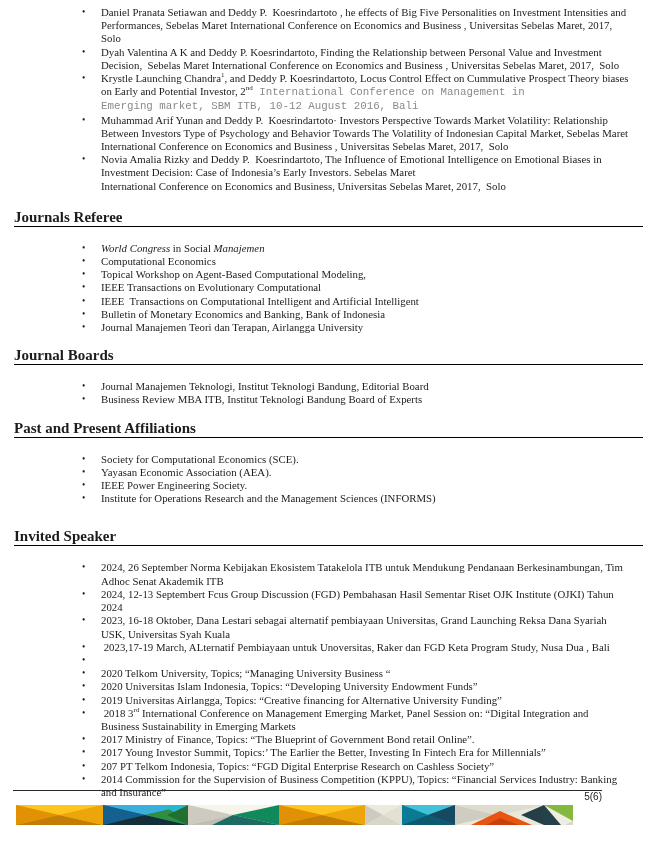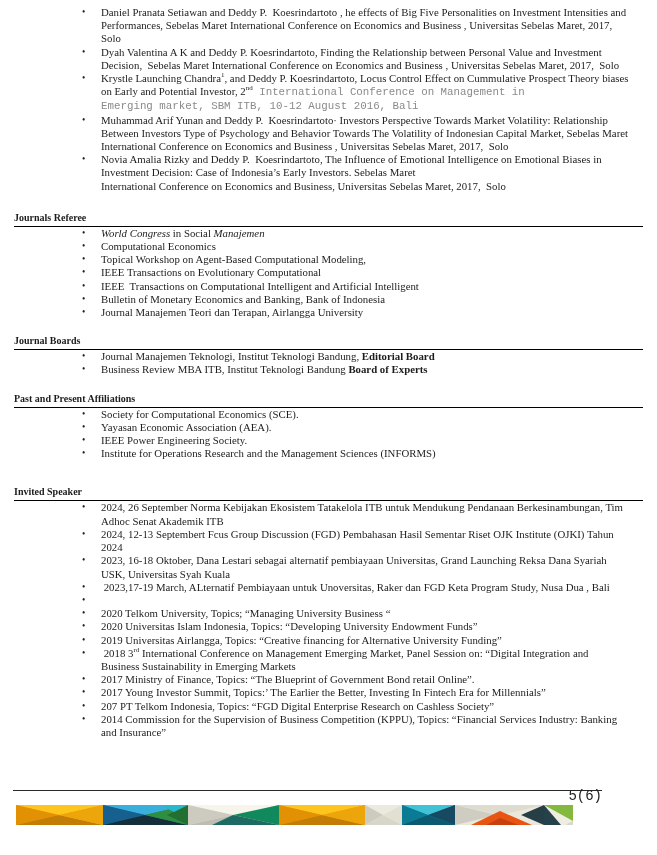--- a/index.html
+++ b/index.html
@@ -8,45 +8,45 @@
     width:657px;height:855px;
     background:#ffffff;
     overflow:hidden;
     font-family:"Liberation Serif","DejaVu Serif",serif;
     font-size:10.8px;
     line-height:13.2px;
     color:#1c1c1c;
   }
   .content{padding:6px 14px 0 14px;}
   .h{
-    font-size:10px;
+    font-size:15px;
     font-weight:bold;
     line-height:13px;
     padding-bottom:2px;
     border-bottom:1.5px solid #000;
-    margin:15px 0 0 0;
+    margin:15px 0 15px 0;
   }
   .sec-0 .h{margin-top:18px;}
   .sec-3 .h{margin-top:25px;}
   ul.blist{list-style:none;margin:0;padding:0 14px 0 0;}
   ul.blist li{display:flex;align-items:flex-start;padding-left:68px;}
   .bullet{flex:0 0 19px;font-size:9.5px;line-height:13.2px;color:#1c1c1c;}
   .txt{flex:1;white-space:pre-wrap;}
   .i{font-style:italic;text-align:right;}
-  .b{font-weight:bold;}
+  .b{font-weight:normal;}
   .g{color:#8a8a8a;font-family:Liberation Mono, monospace;}
   .txt sup{font-size:7px;line-height:0;position:relative;top:-0.5px;}
   .footer-rule{
     position:absolute;left:13px;top:790px;width:589px;height:0;
     border-top:1.3px solid #2a2a2a;
   }
   .page-number{
     position:absolute;top:790px;right:55px;
-    font-family:Liberation Mono, monospace;
-    font-size:14px;line-height:13px;color:#222;
+    font-family:Liberation Sans, sans-serif;
+    font-size:10px;line-height:13px;color:#222;
   }
   .strip{position:absolute;left:16px;top:805px;width:557px;height:20px;display:block;}
 </style>
 </head>
 <body>
 
 <div class="page">
   <div class="content">
 
     <ul class="blist top-list">

